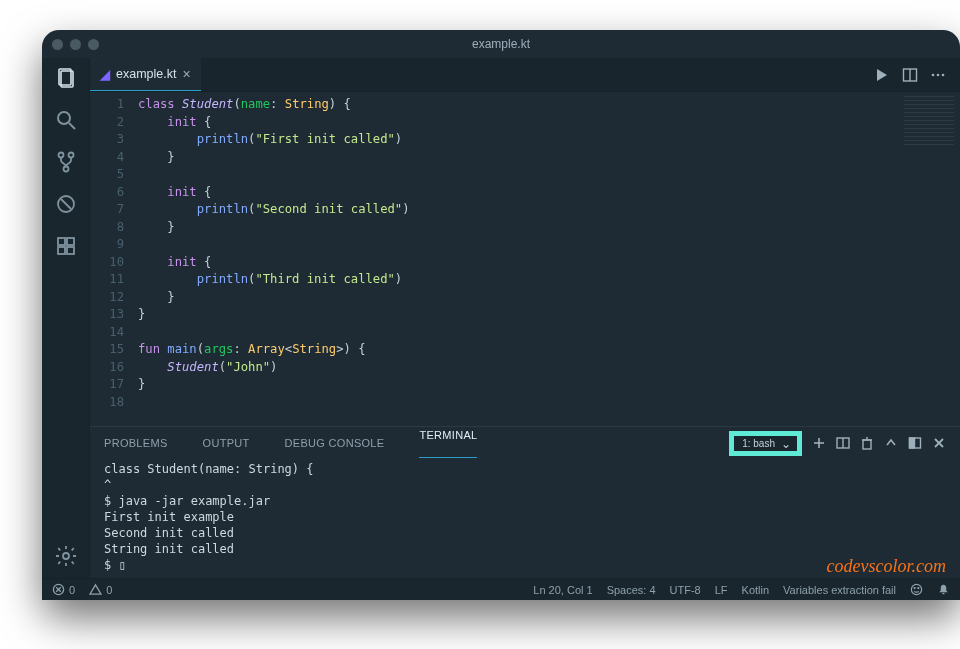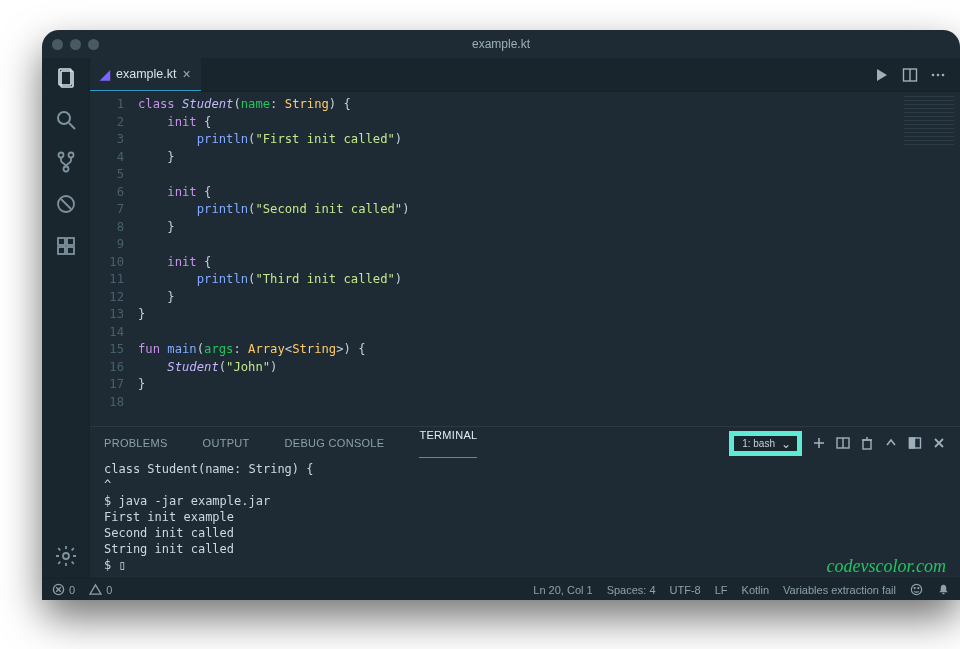--- a/index.html
+++ b/index.html
@@ -122,21 +122,21 @@
   .panel-right .picon { width: 14px; height: 14px; cursor: pointer; }
 
   .terminal {
     flex: 1; padding: 2px 14px 6px 14px;
     font-family: Menlo, Consolas, monospace; font-size: 12px;
     line-height: 16px; color: #cdd9df; position: relative;
     overflow: hidden;
   }
   .watermark {
     position: absolute; right: 14px; bottom: 4px;
-    color: #22c55e; font-family: "Comic Sans MS", cursive;
+    color: #f97316; font-family: "Comic Sans MS", cursive;
     font-size: 18px; font-style: italic;
   }
 
   .statusbar {
     height: 22px; background: #1a262e;
     display: flex; align-items: center;
     padding: 0 10px; gap: 14px;
     font-size: 11px; color: #8da0ab;
     border-top: 1px solid #16222a;
   }

